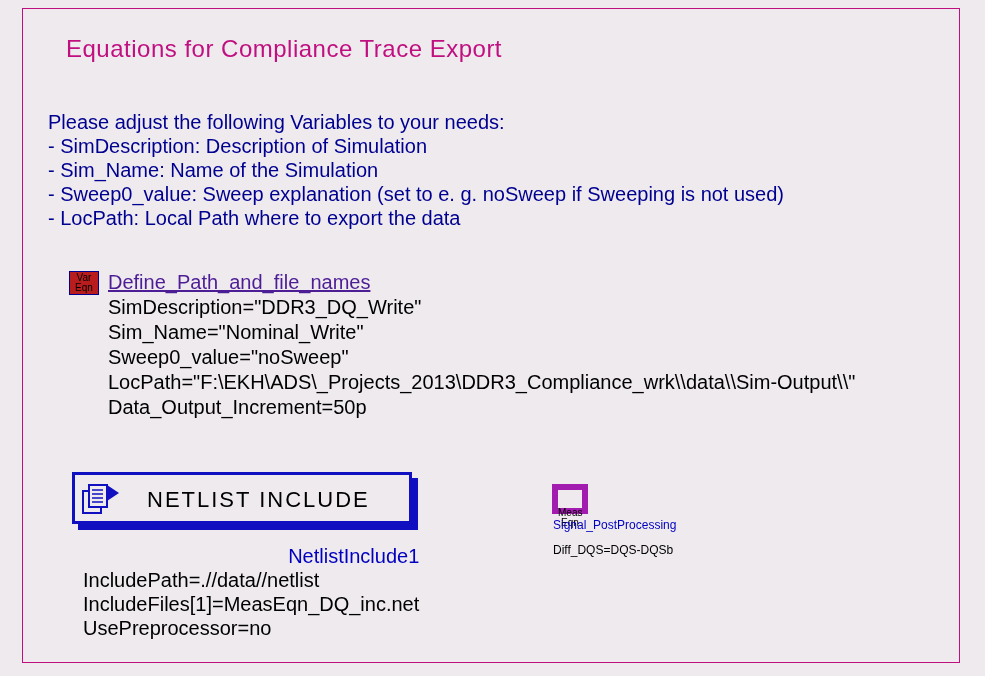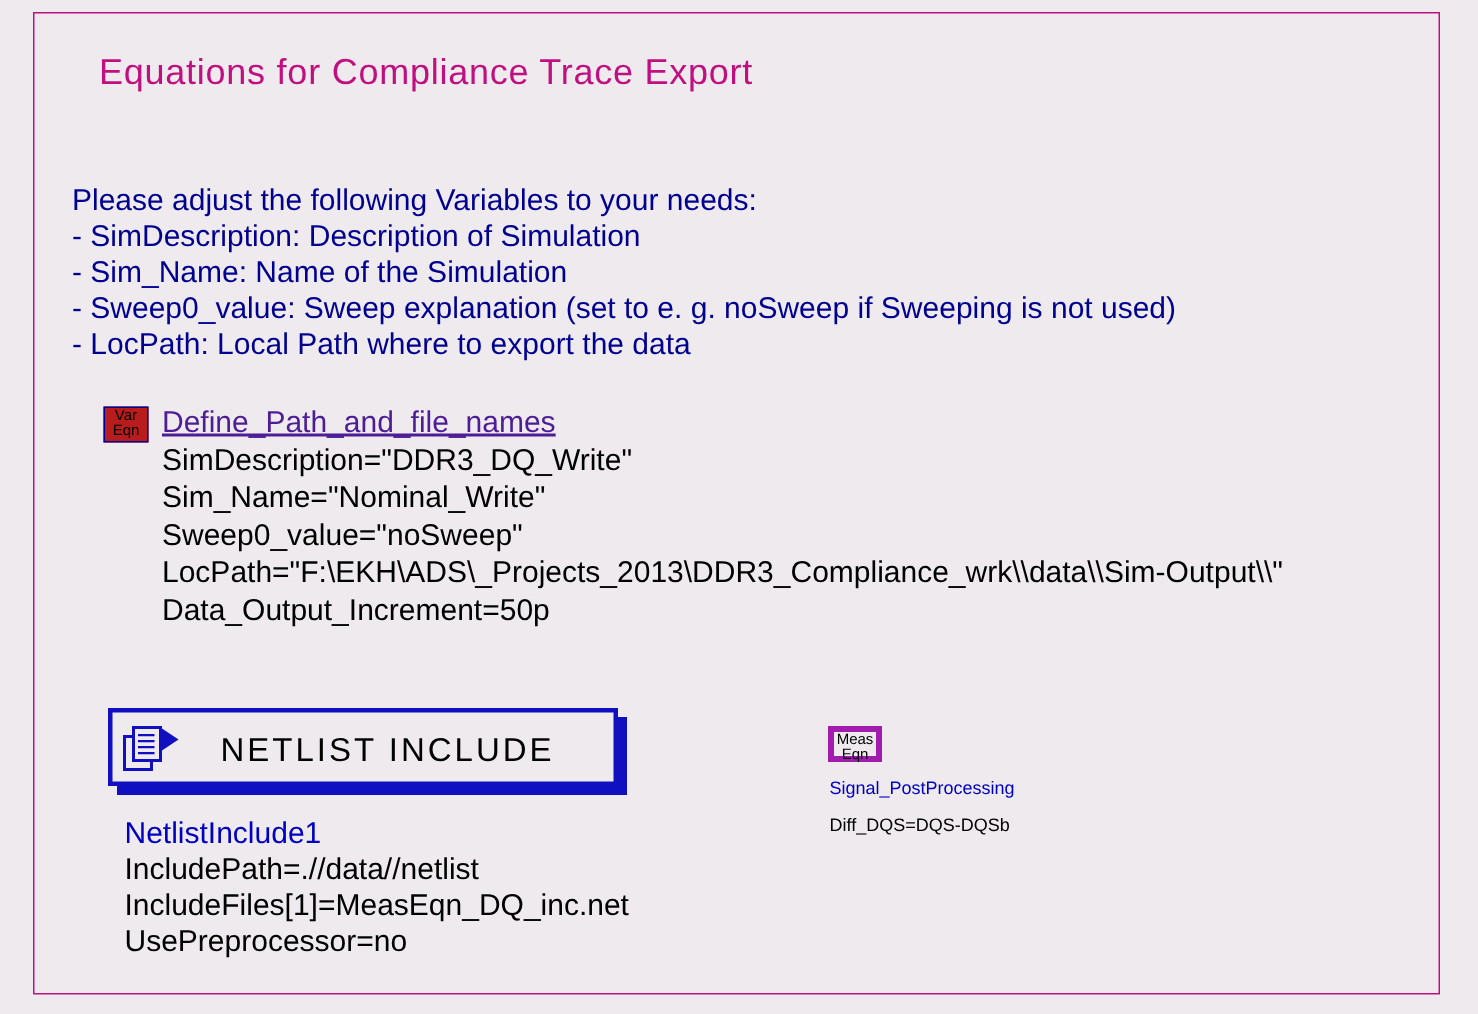--- a/index.html
+++ b/index.html
@@ -28,21 +28,20 @@
     font-weight: 400;
     letter-spacing: 0.5px;
   }
   .intro {
     position: absolute;
     left: 48px;
     top: 110px;
     color: #000090;
     font-size: 20px;
     line-height: 24px;
-    margin-top: 12px;
   }
   .var-eqn-box {
     position: absolute;
     left: 69px;
     top: 271px;
     width: 30px;
     height: 24px;
     border: 1px solid #000090;
     font-size: 10px;
     line-height: 10px;
@@ -95,35 +94,35 @@
     letter-spacing: 2px;
     color: #000;
   }
   .netlist-block {
     position: absolute;
     left: 83px;
     top: 544px;
     font-size: 20px;
     line-height: 24px;
   }
-  .netlist-block .hdr { color: #0000c0; }
+  .netlist-block .hdr { color: #0000c0; text-align: right; }
   .netlist-block .val { color: #000; }
 
   .meas-eqn-box {
     position: absolute;
     left: 552px;
     top: 484px;
     width: 36px;
     height: 24px;
-    border: 4px solid #a21caf;
+    border: 6px solid #a21caf;
     font-size: 10px;
     line-height: 10px;
     color: #000;
     text-align: center;
-    padding-top: 1px;
+    padding-top: 18px;
     box-sizing: border-box;
     background: #eeeaee;
   }
   .meas-block {
     position: absolute;
     left: 553px;
     top: 513px;
     font-size: 12px;
     line-height: 25px;
   }

